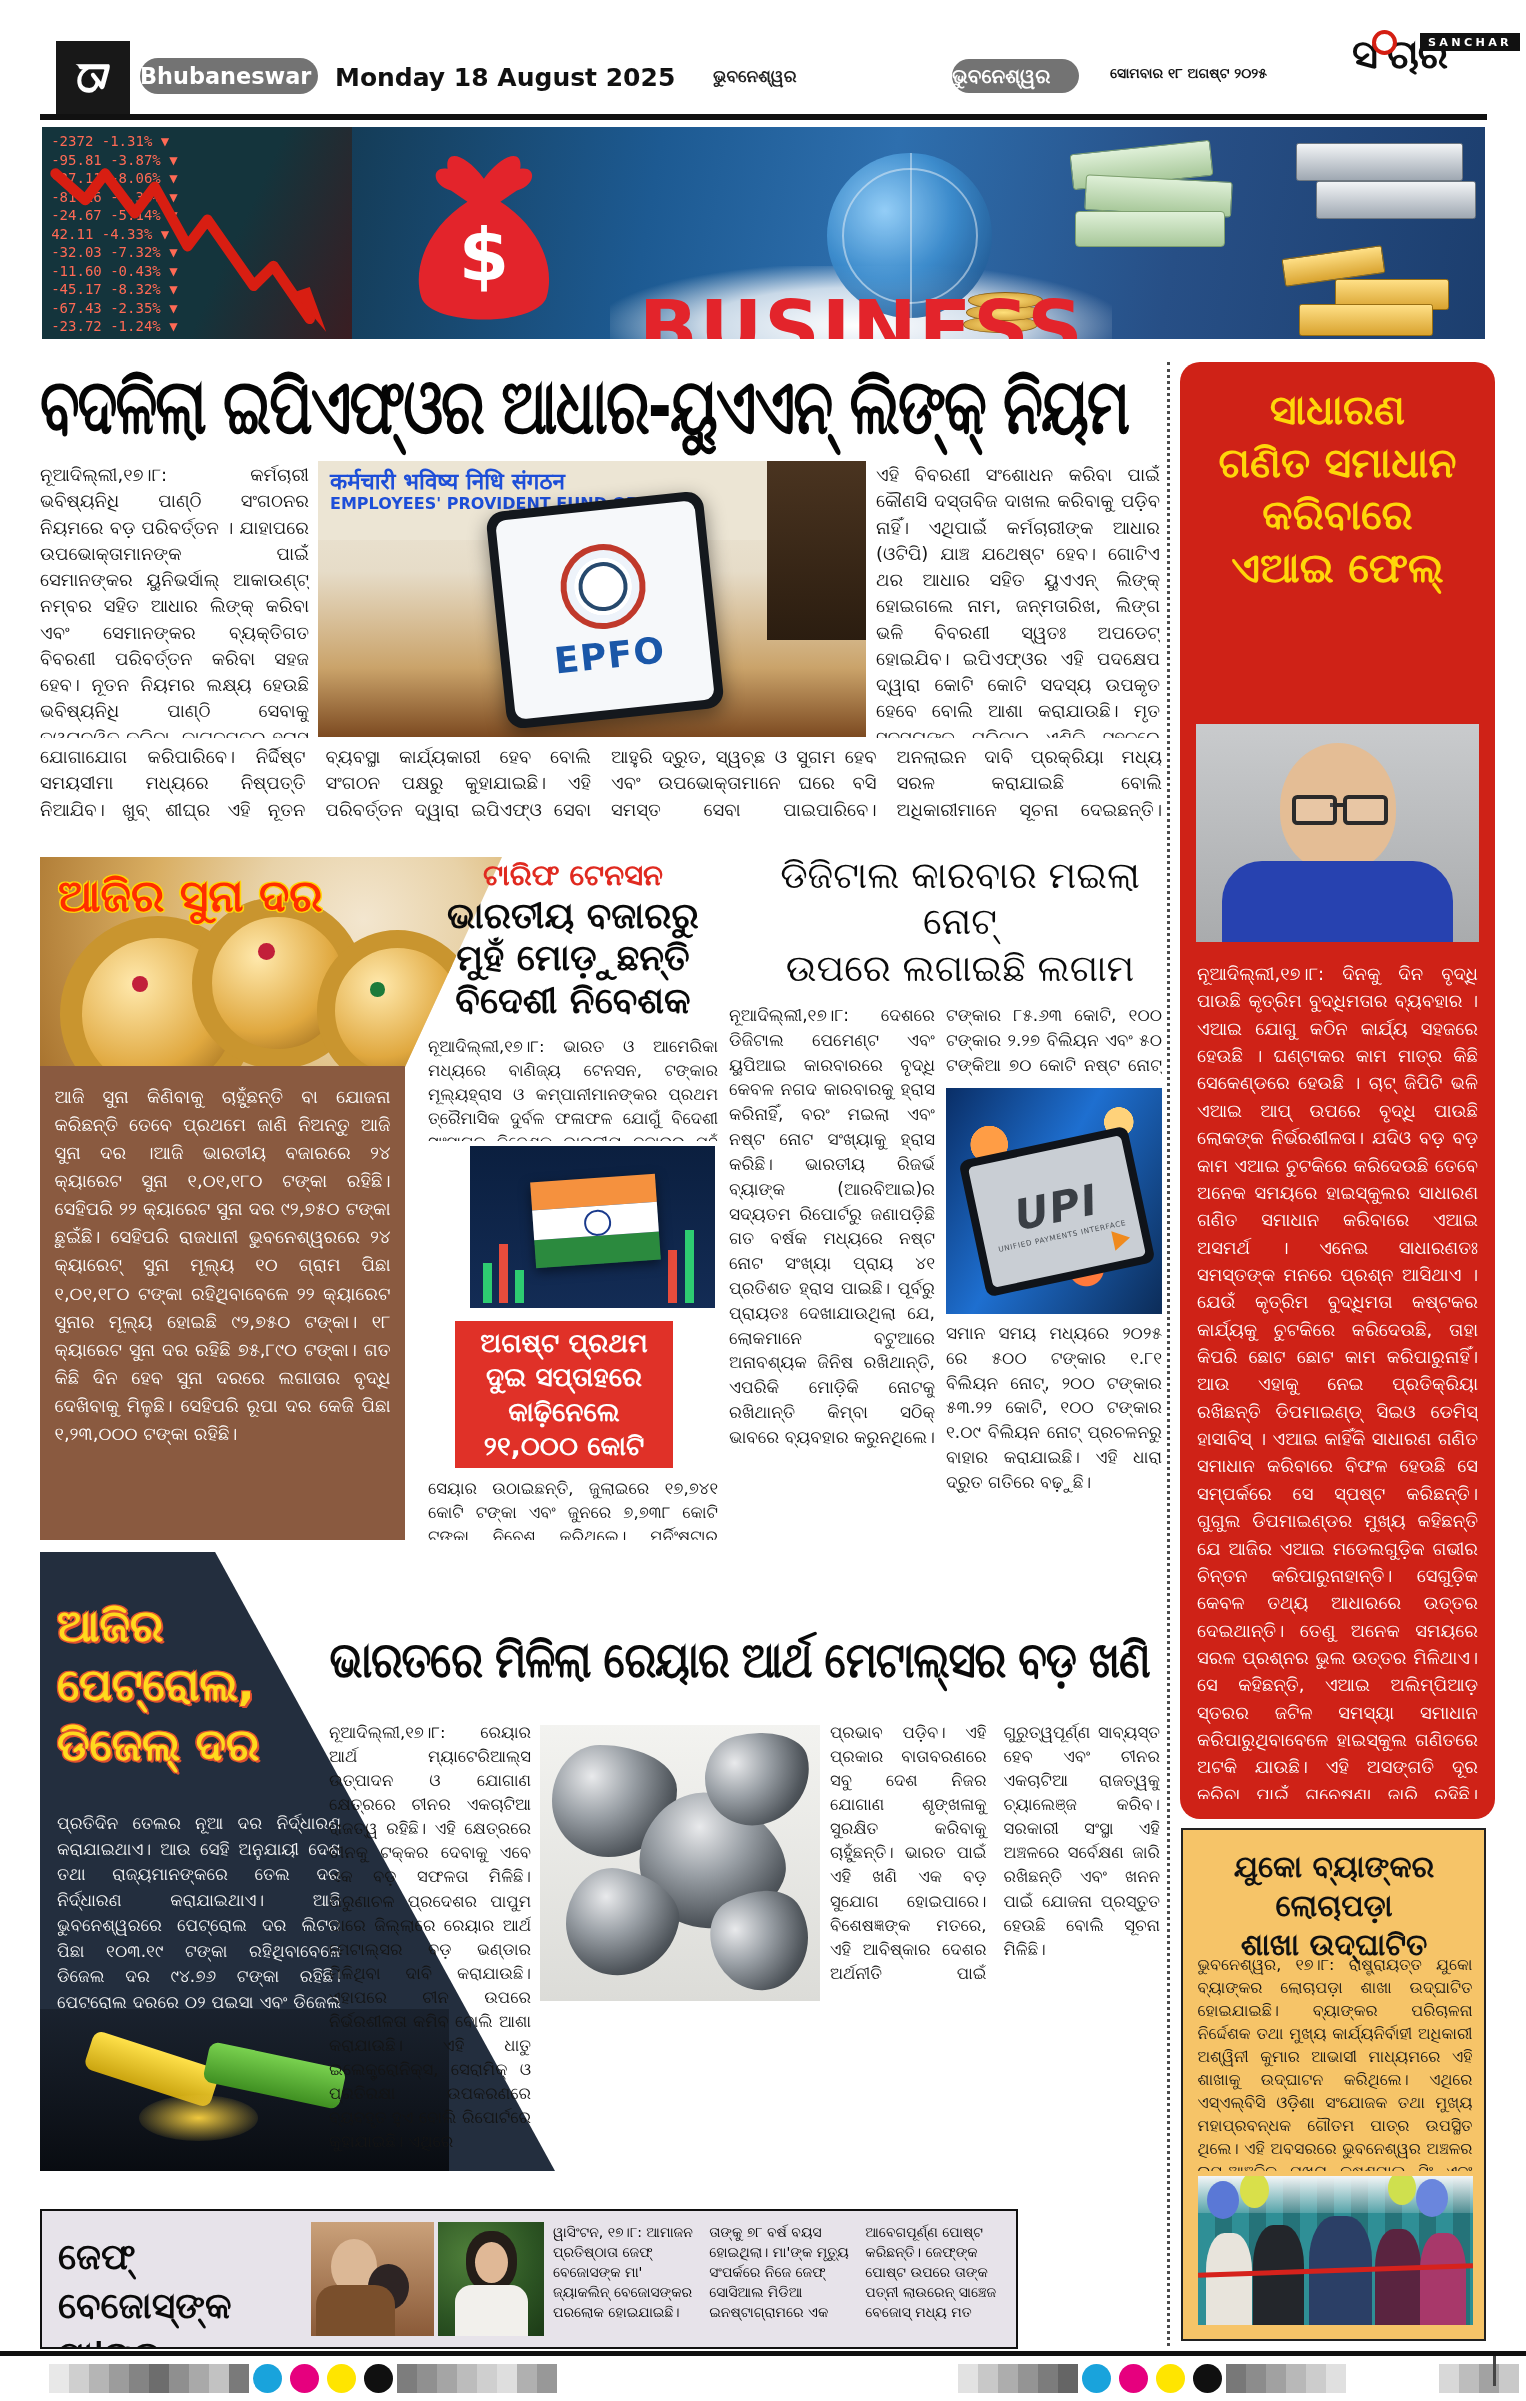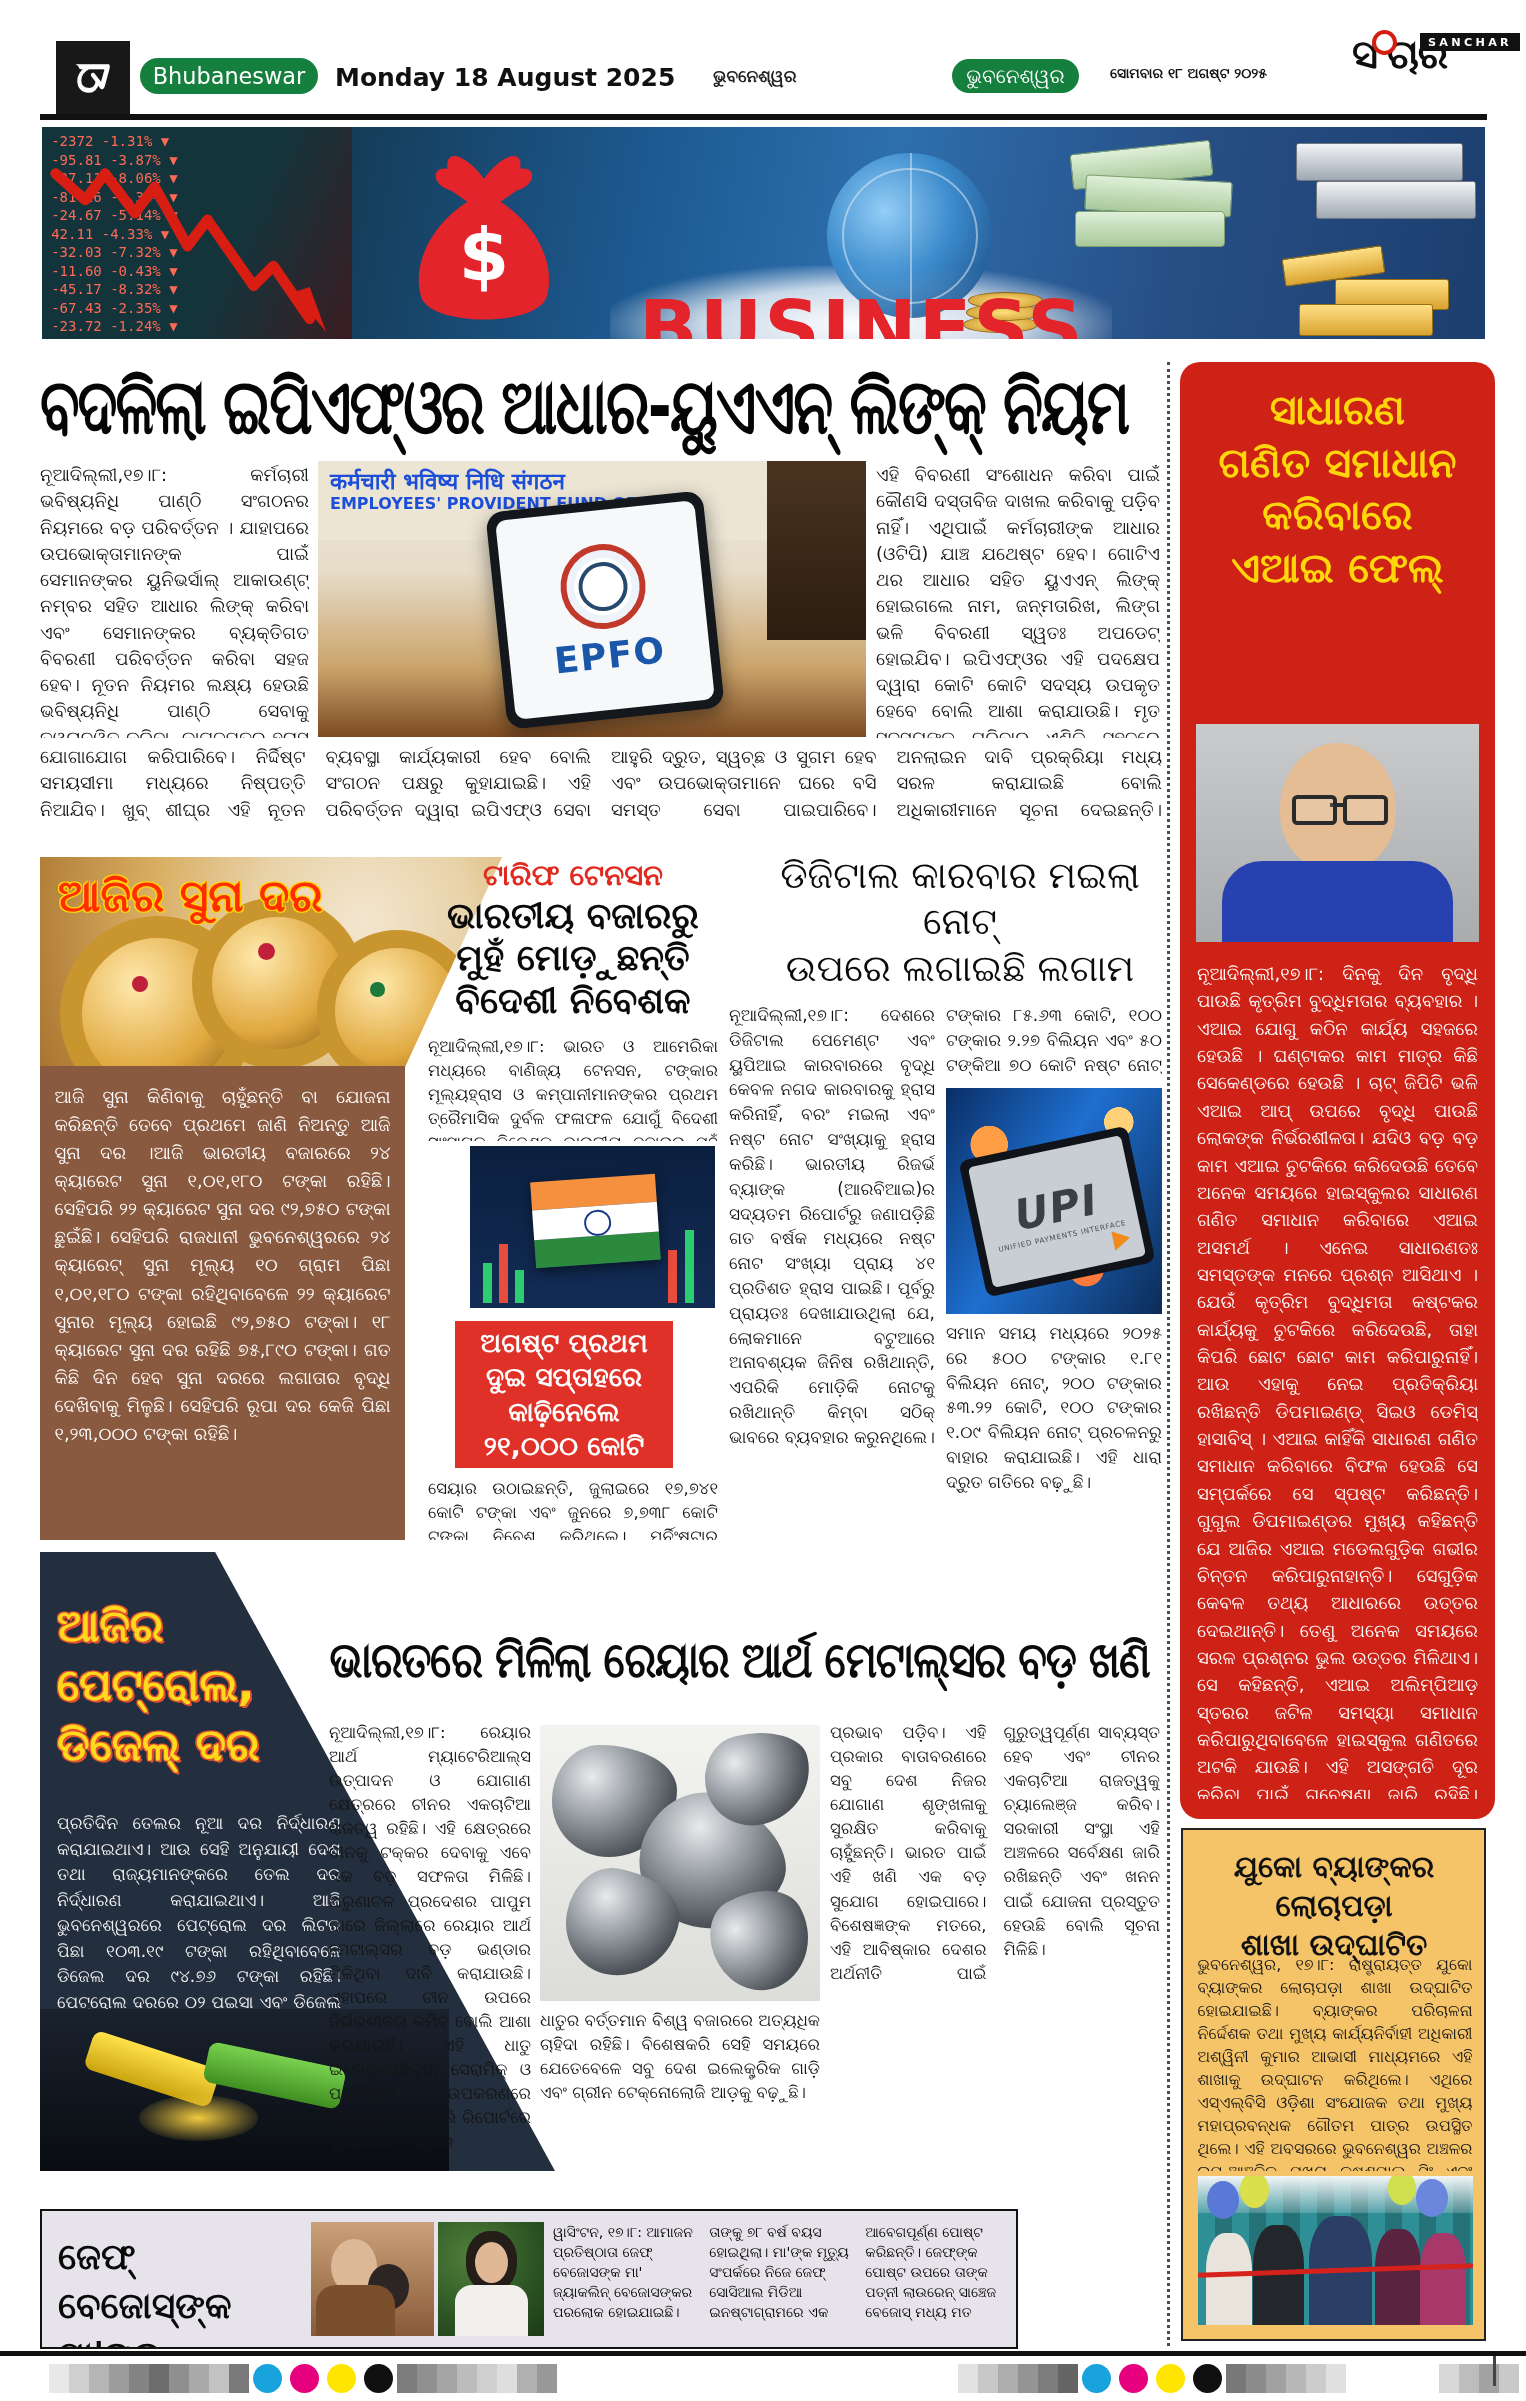--- a/index.html
+++ b/index.html
@@ -5,21 +5,21 @@
   html,body{margin:0;padding:0;background:#ffffff;}
   body{font-family:"DejaVu Sans","Liberation Sans",sans-serif;}
   #page{position:relative;width:1526px;height:2401px;background:#fff;overflow:hidden;}
   .abs{position:absolute;}
   .odia{font-family:"DejaVu Sans",sans-serif;}
 
   
   .m-logo{left:56px;top:41px;width:74px;height:74px;background:#181818;color:#fff;
           display:flex;align-items:center;justify-content:center;font-size:49px;font-weight:bold;}
   .m-logo span{display:block;transform:rotate(-90deg);}
-  .pill{background:#15803d;color:#fff;border-radius:26.4px;display:flex;align-items:center;justify-content:center;font-weight:normal;}
+  .pill{background:#737373;color:#fff;border-radius:26.4px;display:flex;align-items:center;justify-content:flex-start;font-weight:bold;}
   .pill-en{left:140px;top:58px;width:178px;height:36px;font-size:22.4px;}
   .date-en{left:335px;top:63px;font-size:25px;font-weight:bold;color:#111;}
   .center-od{left:713px;top:66px;font-size:17px;font-weight:bold;color:#222;}
   .pill-od{left:952px;top:59px;width:127px;height:34px;font-size:20px;}
   .date-od{left:1110px;top:65px;font-size:14px;font-weight:bold;color:#111;}
   .paper-logo{left:1352px;top:28px;width:175px;height:91px;color:#0e0e0e;font-size:40px;font-weight:900;
               text-shadow:1.3px 1.3px 0 #fff,-1.3px -1.3px 0 #fff;letter-spacing:-1.3px;line-height:1.3;}
   .paper-dot{left:1372px;top:30px;width:17px;height:17px;border:4.6px solid #d41e12;border-radius:50%;background:#fff;}
   .paper-en{left:1420px;top:33px;background:#111;color:#fff;font-size:11.2px;letter-spacing:3.3px;padding:2.6px 8px;font-weight:bold;}
   .m-rule{left:40px;top:114px;width:1447px;height:6px;background:#111;}
@@ -341,21 +341,20 @@
 
   <div class="abs rare-head odia">ଭାରତରେ ମିଳିଲା ରେୟାର ଆର୍ଥ ମେଟାଲ୍ସର ବଡ଼ ଖଣି</div>
   <div class="abs body odia rare-c1">ନୂଆଦିଲ୍ଲୀ,୧୭।୮: ରେୟାର ଆର୍ଥ ମ୍ୟାଟେରିଆଲ୍ସ ଉତ୍ପାଦନ ଓ ଯୋଗାଣ କ୍ଷେତ୍ରରେ ଚୀନର ଏକଚାଟିଆ ରାଜତ୍ୱ ରହିଛି। ଏହି କ୍ଷେତ୍ରରେ ଚୀନକୁ ଟକ୍କର ଦେବାକୁ ଏବେ ଏକ ବଡ଼ ସଫଳତା ମିଳିଛି। ଅରୁଣାଚଳ ପ୍ରଦେଶର ପାପୁମ ପାରେ ଜିଲ୍ଲାରେ ରେୟାର ଆର୍ଥ ମେଟାଲ୍ସର ବଡ଼ ଭଣ୍ଡାର ମିଳିଥିବା ଦାବି କରାଯାଉଛି। ଏହାପରେ ଚୀନ ଉପରେ ନିର୍ଭରଶୀଳତା କମିବ ବୋଲି ଆଶା କରାଯାଉଛି। ଏହି ଧାତୁ ଇଲେକ୍ଟ୍ରୋନିକ୍ସ, ସେରାମିକ୍ ଓ ପ୍ରତିରକ୍ଷା ଉପକରଣରେ ବ୍ୟବହୃତ ହୁଏ ବୋଲି ରିପୋର୍ଟରେ କୁହାଯାଇଛି। ଏଥିରେ</div>
   <div class="abs rare-img">
     <div class="rock" style="left:12px;top:20px;width:125px;height:112px;"></div>
     <div class="rock" style="left:99px;top:73px;width:145px;height:132px;transform:rotate(24deg);"></div>
     <div class="rock" style="left:165px;top:6.6px;width:106px;height:92px;transform:rotate(-14deg);"></div>
     <div class="rock" style="left:26.4px;top:145px;width:112px;height:106px;transform:rotate(10deg);"></div>
     <div class="rock" style="left:172px;top:165px;width:99px;height:99px;transform:rotate(-30deg);"></div>
   </div>
-  <div class="abs body odia rare-cap">ଧାତୁର ବର୍ତ୍ତମାନ ବିଶ୍ୱ ବଜାରରେ ଅତ୍ୟଧିକ ଚାହିଦା ରହିଛି। ବିଶେଷକରି ସେହି ସମୟରେ ଯେତେବେଳେ ସବୁ ଦେଶ ଇଲେକ୍ଟ୍ରିକ ଗାଡ଼ି ଏବଂ ଗ୍ରୀନ ଟେକ୍ନୋଲୋଜି ଆଡ଼କୁ ବଢ଼ୁଛି।</div>
   <div class="abs body odia rare-c3">ପ୍ରଭାବ ପଡ଼ିବ। ଏହି ପ୍ରକାର ବାତାବରଣରେ ସବୁ ଦେଶ ନିଜର ଯୋଗାଣ ଶୃଙ୍ଖଳାକୁ ସୁରକ୍ଷିତ କରିବାକୁ ଚାହୁଁଛନ୍ତି। ଭାରତ ପାଇଁ ଏହି ଖଣି ଏକ ବଡ଼ ସୁଯୋଗ ହୋଇପାରେ। ବିଶେଷଜ୍ଞଙ୍କ ମତରେ, ଏହି ଆବିଷ୍କାର ଦେଶର ଅର୍ଥନୀତି ପାଇଁ ଗୁରୁତ୍ୱପୂର୍ଣ୍ଣ ସାବ୍ୟସ୍ତ ହେବ ଏବଂ ଚୀନର ଏକଚାଟିଆ ରାଜତ୍ୱକୁ ଚ୍ୟାଲେଞ୍ଜ କରିବ। ସରକାରୀ ସଂସ୍ଥା ଏହି ଅଞ୍ଚଳରେ ସର୍ବେକ୍ଷଣ ଜାରି ରଖିଛନ୍ତି ଏବଂ ଖନନ ପାଇଁ ଯୋଜନା ପ୍ରସ୍ତୁତ ହେଉଛି ବୋଲି ସୂଚନା ମିଳିଛି।</div>
 
   <div class="abs bezos">
     <div class="bezos-head odia">ଜେଫ୍ ବେଜୋସ୍‌ଙ୍କ
 ମା'ଙ୍କ ପରଲୋକ</div>
     <div class="bz-p1">
       <div class="h1"></div>
         <div class="h2"></div>
         <div class="suit"></div>
     </div>

